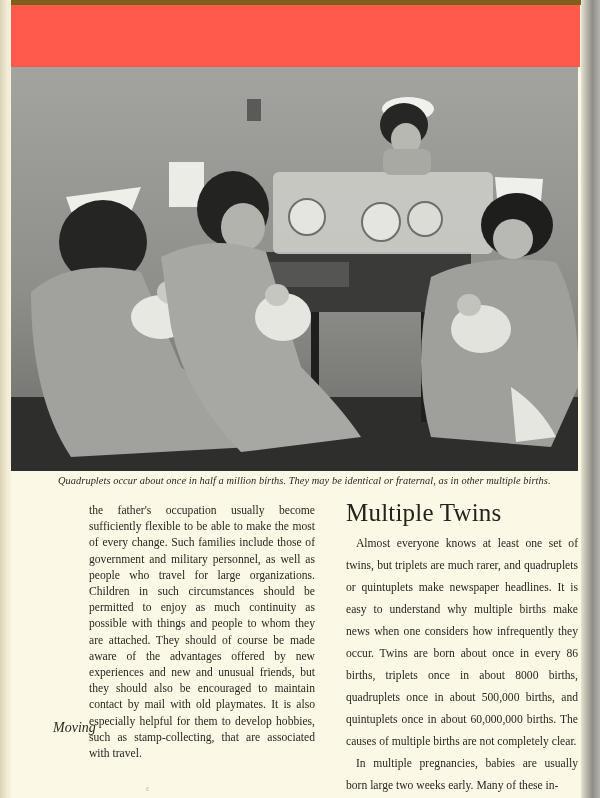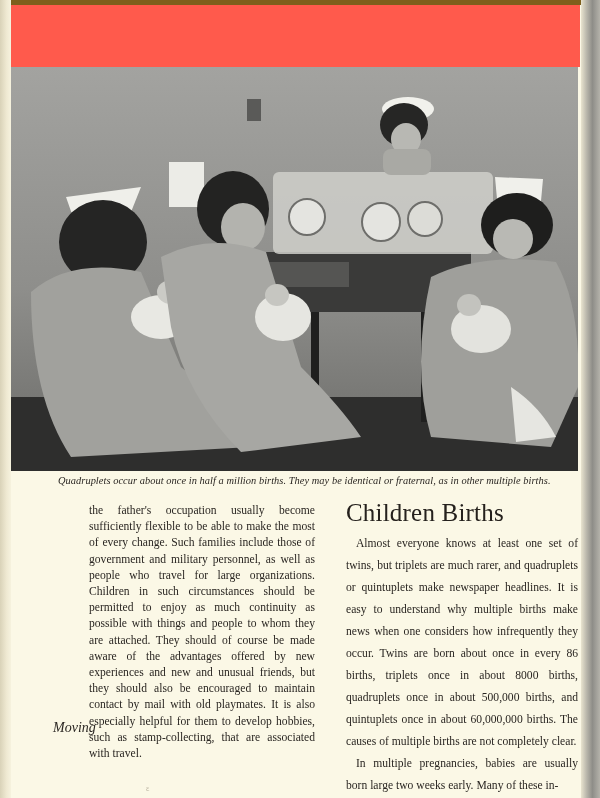--- a/index.html
+++ b/index.html
@@ -90,21 +90,21 @@
     <path d="M500 320 Q530 340 545 370 L505 375 Z" fill="#e6e6e1"></path>
   </svg>
 </div>
 
 <div class="caption">Quadruplets occur about once in half a million births. They may be identical or fraternal, as in other multiple births.</div>
 
 <div class="col-left">
   <p>the father's occupation usually become sufficiently flexible to be able to make the most of every change. Such families include those of government and military personnel, as well as people who travel for large organizations. Children in such circumstances should be permitted to enjoy as much continuity as possible with things and people to whom they are attached. They should of course be made aware of the advantages offered by new experiences and new and unusual friends, but they should also be encouraged to maintain contact by mail with old playmates. It is also especially helpful for them to develop hobbies, such as stamp-collecting, that are associated with travel.</p>
 </div>
 
-<h2 class="heading">Children Births</h2>
+<h2 class="heading">Multiple Twins</h2>
 
 <div class="col-right">
   <p>Almost everyone knows at least one set of twins, but triplets are much rarer, and quadruplets or quintuplets make newspaper headlines. It is easy to understand why multiple births make news when one considers how infrequently they occur. Twins are born about once in every 86 births, triplets once in about 8000 births, quadruplets once in about 500,000 births, and quintuplets once in about 60,000,000 births. The causes of multiple births are not completely clear.</p>
   <p>In multiple pregnancies, babies are usually born large two weeks early. Many of these in-</p>
 </div>
 
 <div class="footer">Moving</div>
 <div class="speck">ɛ</div>
 
 <div class="right-fold"></div>

